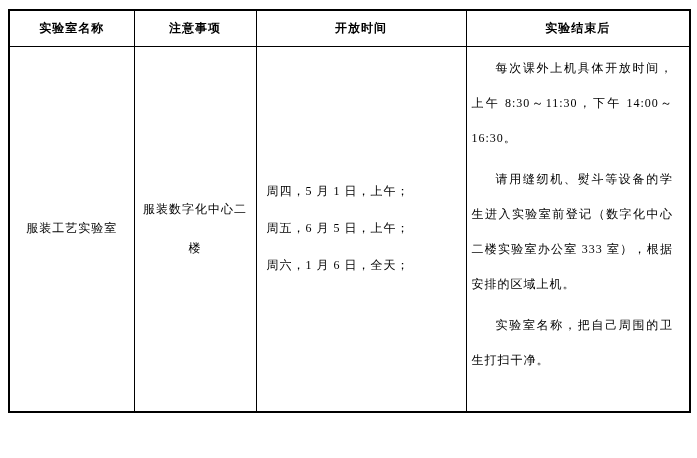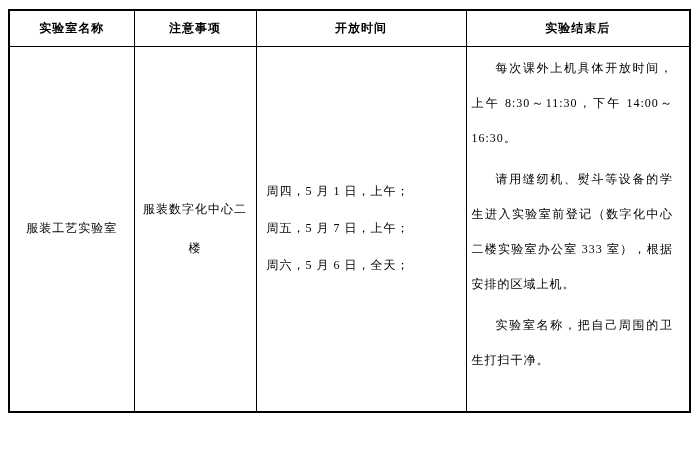--- a/index.html
+++ b/index.html
@@ -84,22 +84,22 @@
       <th class="col-header">实验室名称</th>
       <th class="col-header">注意事项</th>
       <th class="col-header">开放时间</th>
       <th class="col-header">实验结束后</th>
     </tr>
     <tr class="body-row">
       <td class="cell-center">服装工艺实验室</td>
       <td class="cell-center">服装数字化中心二楼</td>
       <td class="cell-times">
         <div class="time-line">周四，5 月 1 日，上午；</div>
-        <div class="time-line">周五，5 月 7 日，上午；</div>
-        <div class="time-line">周六，5 月 6 日，全天；</div>
+        <div class="time-line">周五，6 月 5 日，上午；</div>
+        <div class="time-line">周六，1 月 6 日，全天；</div>
       </td>
       <td class="cell-notes">
         <p>每次课外上机具体开放时间，上午 8:30～11:30，下午 14:00～16:30。</p>
         <p>请用缝纫机、熨斗等设备的学生进入实验室前登记（数字化中心二楼实验室办公室 333 室），根据安排的区域上机。</p>
         <p>实验室名称，把自己周围的卫生打扫干净。</p>
       </td>
     </tr>
   </tbody>
     </table>
 

